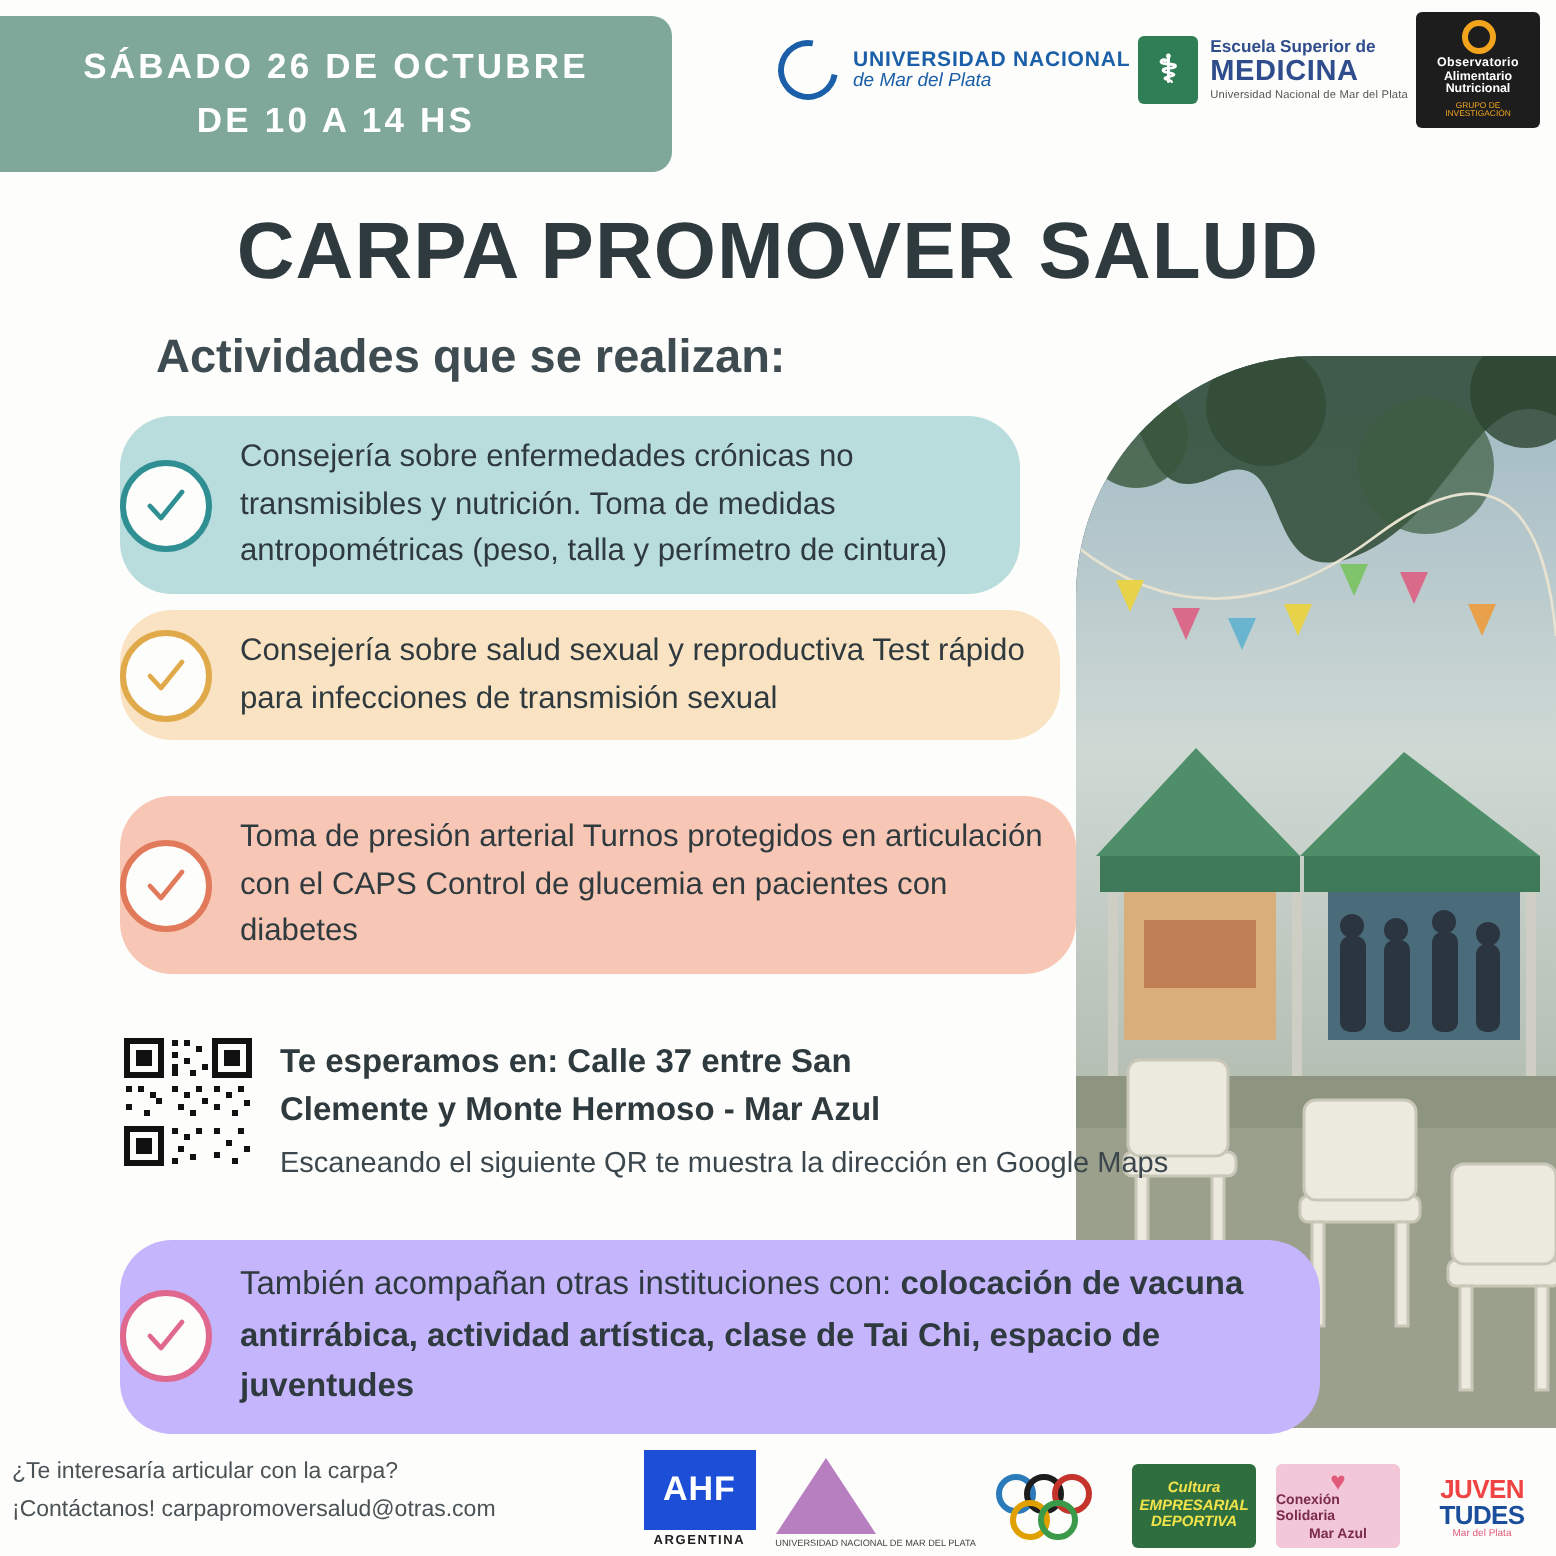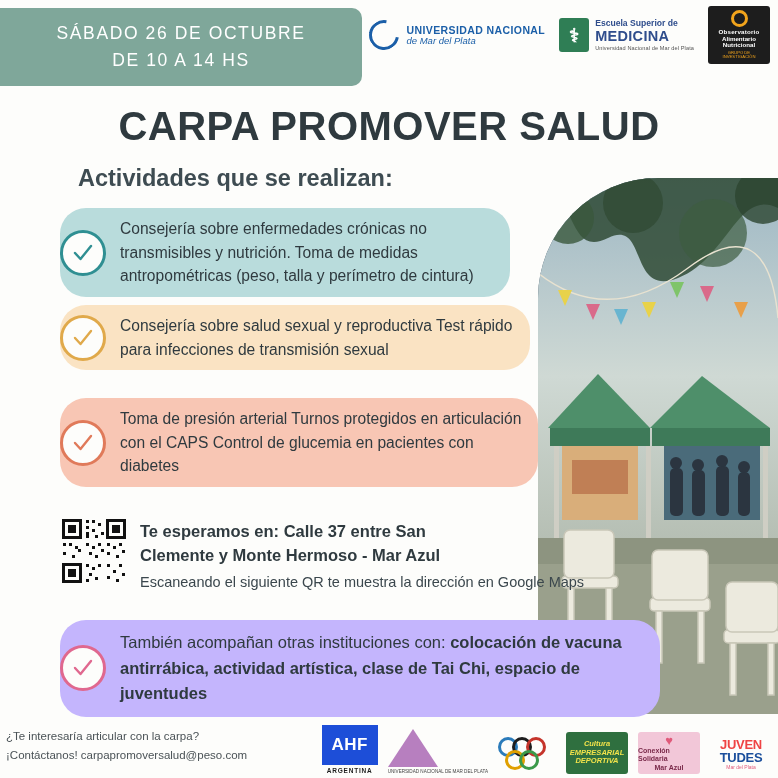--- a/index.html
+++ b/index.html
@@ -12,41 +12,41 @@
   .poster {
     position: relative;
     width: 778px; height: 778px;
     background: #fdfdfb;
   }
 
   
   .date-banner {
     position: absolute;
     left: 0; top: 8px;
-    width: 362px; height: 78px;
+    width: 336px; height: 78px;
     background: #7fa79a;
     border-radius: 0 10px 10px 0;
     display: flex;
     flex-direction: column;
     align-items: center;
     justify-content: center;
     color: #ffffff;
     letter-spacing: 1.6px;
-    font-weight: normal;
+    font-weight: bold;
     font-size: 17.5px;
     line-height: 1.55;
     text-align: center;
   }
 
   .logos-top {
     position: absolute;
     right: 8px; top: 6px;
     display: flex;
     align-items: center;
-    gap: 14px;
+    gap: 4px;
   }
   .logo-unmdp { display: flex; align-items: center; gap: 7px; }
   .logo-unmdp .mark {
     width: 30px; height: 30px; border-radius: 50%;
     border: 3.5px solid #1b5fa8;
     border-right-color: transparent;
     transform: rotate(-35deg);
   }
   .logo-unmdp .txt { line-height: 1.15; color: #1b5fa8; }
   .logo-unmdp .txt .l1 { font-size: 10.5px; font-weight: bold; letter-spacing: .4px; }
@@ -452,21 +452,21 @@
           <path d="M3 11 L8.5 17 L19 4" stroke="#e0688f" stroke-width="2.4" fill="none" stroke-linecap="round" stroke-linejoin="round"></path>
         </svg>
     </span>
     <div class="body">
       <span>También acompañan otras instituciones con: </span><b>colocación de vacuna antirrábica, actividad  artística, clase de Tai Chi, espacio de juventudes</b>
     </div>
   </div>
 
   <div class="footer-text">
     <div class="l1">¿Te interesaría articular con la carpa?</div>
-    <div>¡Contáctanos! carpapromoversalud@peso.com</div>
+    <div>¡Contáctanos! carpapromoversalud@otras.com</div>
   </div>
 
   <div class="footer-logos">
     <div class="flogo">
       <div class="ahf">AHF</div>
       <div class="ahf-cap">ARGENTINA</div>
     </div>
     <div class="flogo">
       <div class="ftri"></div>
       <div class="ftri-cap">UNIVERSIDAD NACIONAL DE MAR DEL PLATA</div>

